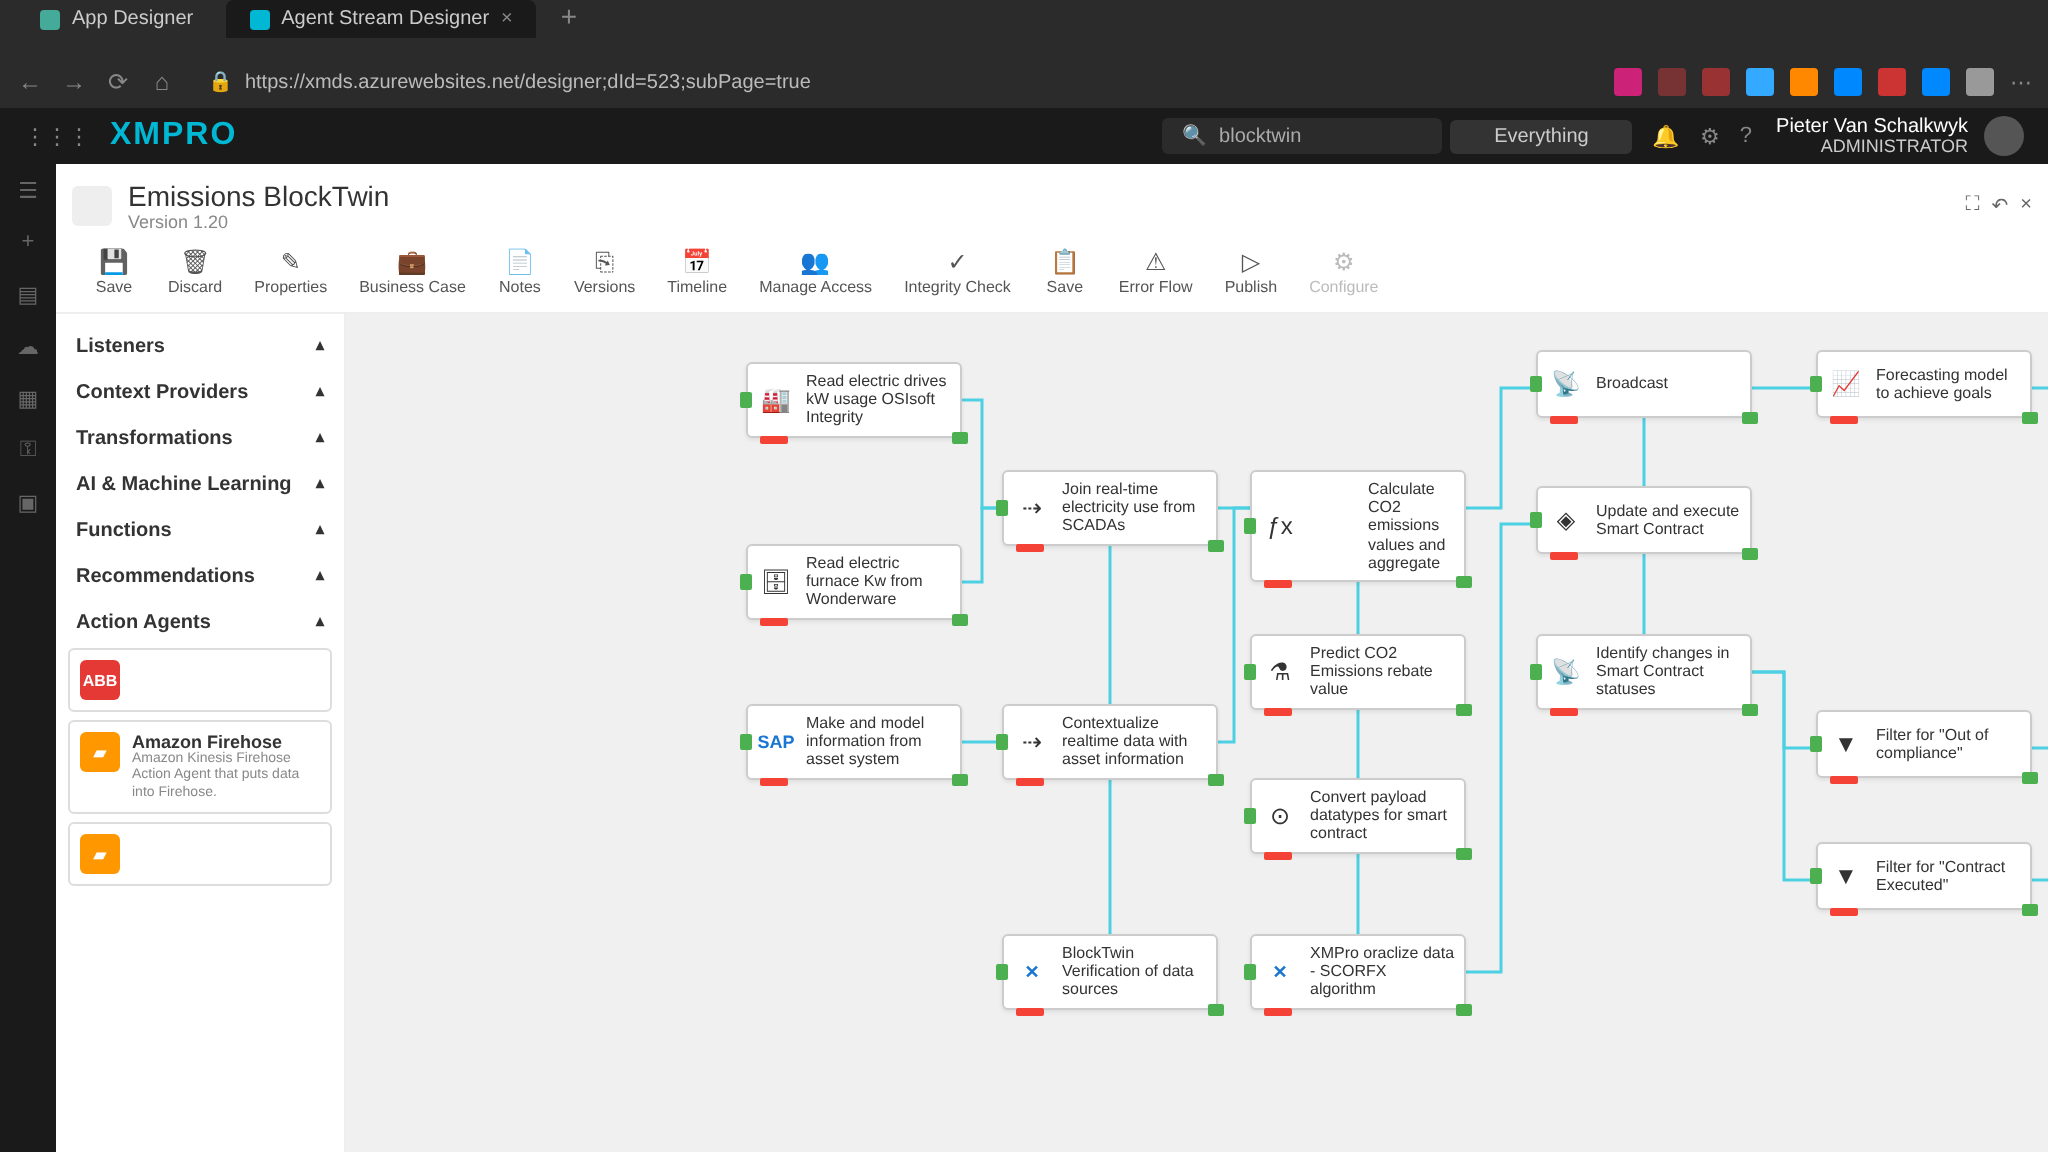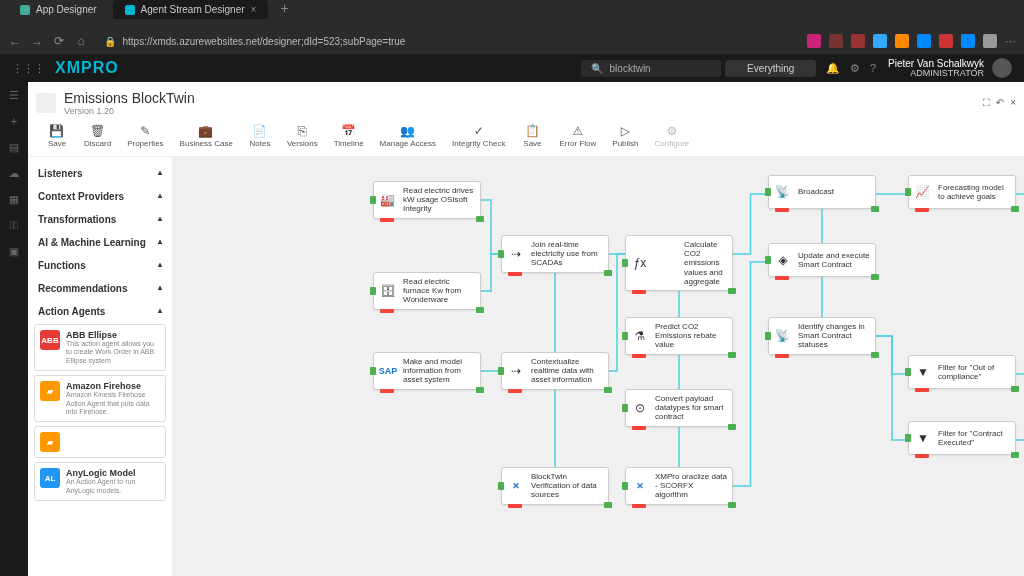--- a/index.html
+++ b/index.html
@@ -252,41 +252,30 @@
             <div class="accordion">
               <div class="accordion-header">
                 <span>Action Agents</span>
                 <span class="chevron">▴</span>
               </div>
             </div>
           </div>
         <div id="agents">
             <div class="agent-item">
               <div class="agent-icon" style="background:#e53935">ABB</div>
-              <div class="agent-text">
-                <div class="agent-name">ABB Ellipse</div>
-                <div class="agent-desc">This action agent allows you to create Work Order in ABB Ellipse system</div>
-              </div>
             </div>
             <div class="agent-item">
               <div class="agent-icon" style="background:#ff9800">▰</div>
               <div class="agent-text">
                 <div class="agent-name">Amazon Firehose</div>
                 <div class="agent-desc">Amazon Kinesis Firehose Action Agent that puts data into Firehose.</div>
               </div>
             </div>
             <div class="agent-item">
               <div class="agent-icon" style="background:#ff9800">▰</div>
-            </div>
-            <div class="agent-item">
-              <div class="agent-icon" style="background:#2196f3">AL</div>
-              <div class="agent-text">
-                <div class="agent-name">AnyLogic Model</div>
-                <div class="agent-desc">An Action Agent to run AnyLogic models.</div>
-              </div>
             </div>
           </div>
       </div>
       <div class="canvas" id="canvas">
         <svg class="wires" id="wires">
             <path d="M 308 43 L 318 43 L 318 97 L 328 97"></path>
             <path d="M 308 134 L 318 134 L 318 97 L 328 97"></path>
             <path d="M 308 214 L 318 214 L 318 214 L 328 214"></path>
             <path d="M 436 97 L 382 97 L 382 214 L 328 214"></path>
             <path d="M 436 97 L 444 97 L 444 97 L 452 97"></path>

